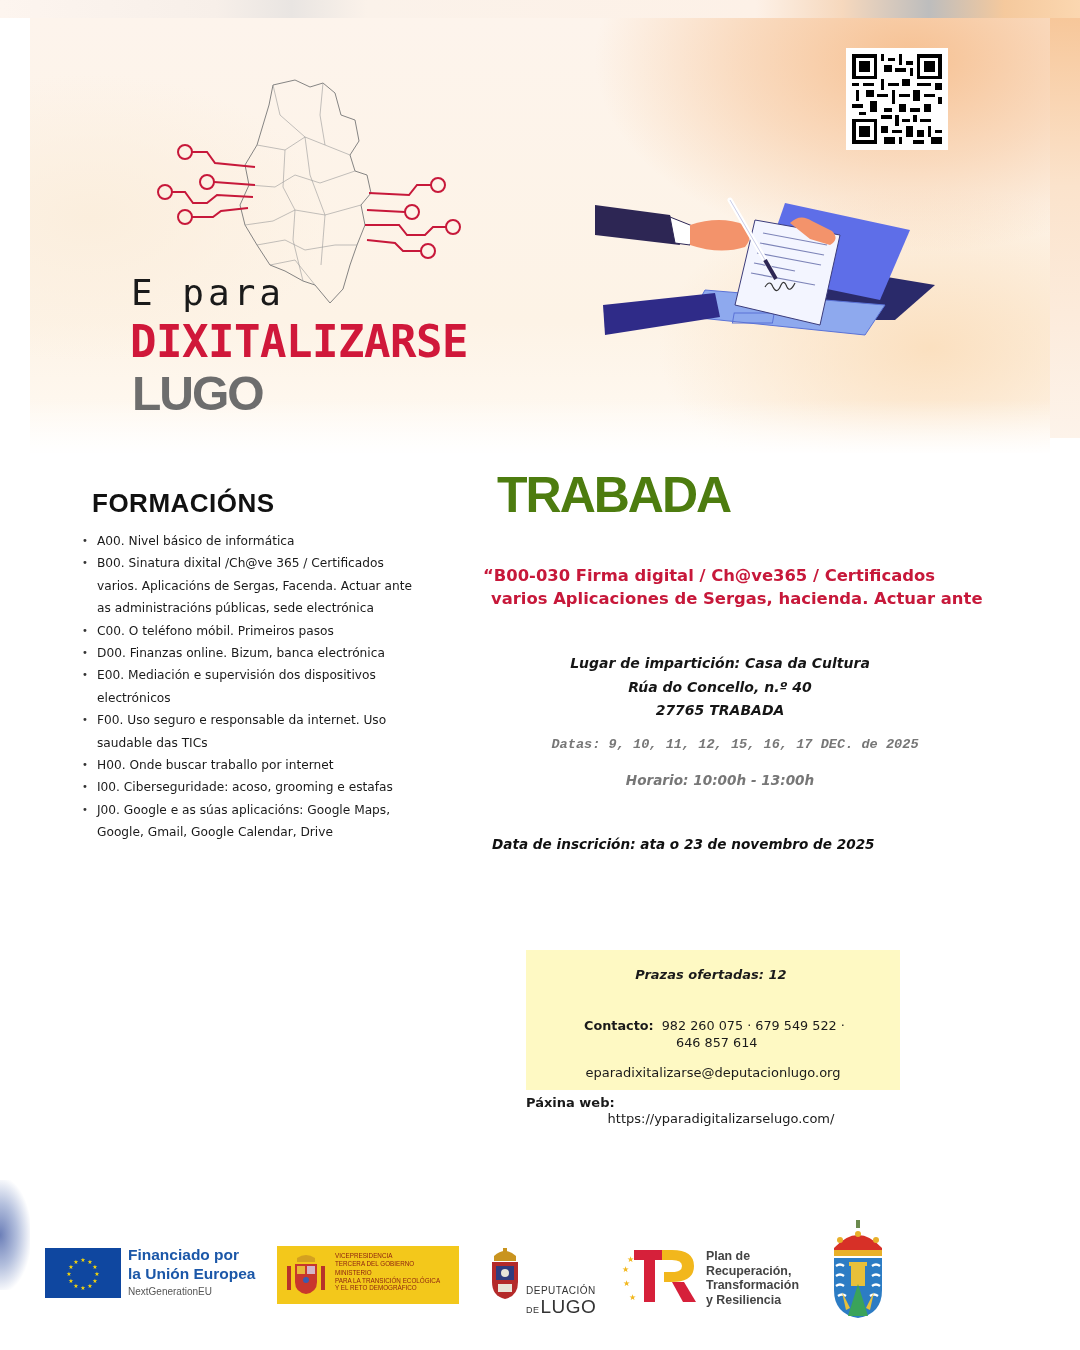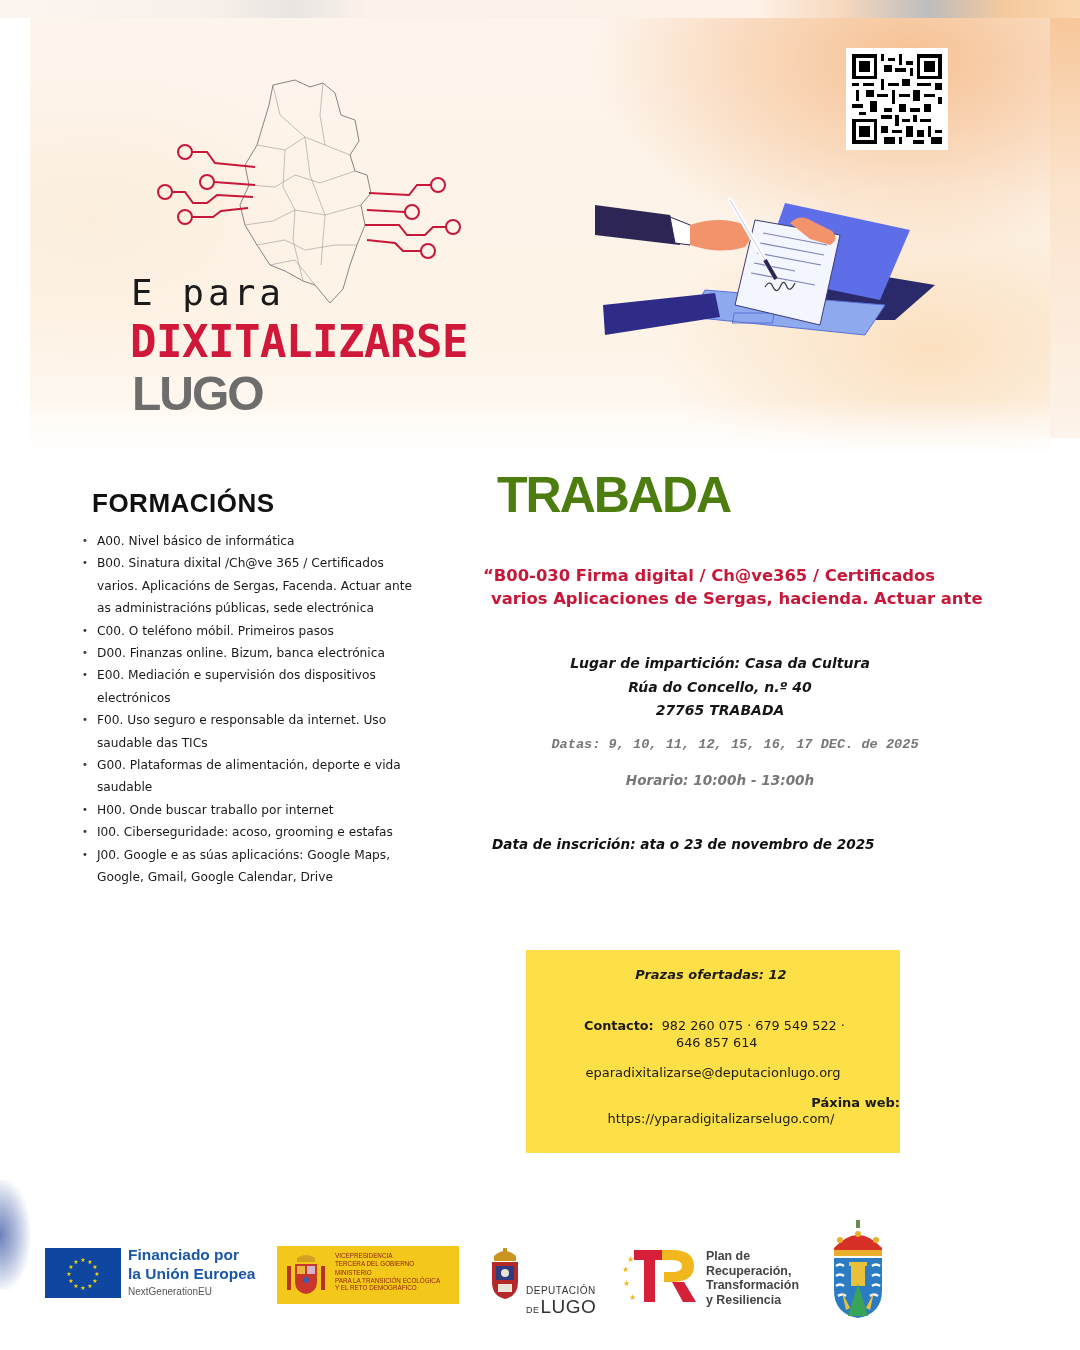--- a/index.html
+++ b/index.html
@@ -56,27 +56,27 @@
     
     .town { position: absolute; left: 497px; top: 466px; font-family: "Liberation Sans", sans-serif; font-size: 50px; font-weight: bold; color: #4d7c0f; letter-spacing: -2px; }
     .course-title { position: absolute; left: 483px; top: 565px; width: 520px; font-family: "DejaVu Sans", sans-serif; font-weight: bold; font-size: 16.4px; line-height: 22.5px; color: #c7183a; }
     .course-title .l2, .course-title .l3 { padding-left: 8px; display: block; }
     .venue { position: absolute; left: 520px; top: 652px; width: 400px; text-align: center; font-family: "DejaVu Sans", sans-serif; font-style: italic; font-weight: bold; font-size: 14px; line-height: 23.5px; color: #161616; }
     .dates { position: absolute; left: 520px; top: 737px; width: 430px; text-align: center; font-family: Liberation Mono, monospace; font-style: italic; font-weight: bold; font-size: 13.6px; color: #777; }
     .hours { position: absolute; left: 520px; top: 772px; width: 400px; text-align: center; font-family: "DejaVu Sans", sans-serif; font-style: italic; font-weight: bold; font-size: 13.6px; color: #777; }
     .deadline { position: absolute; left: 492px; top: 836px; font-family: "DejaVu Sans", sans-serif; font-style: italic; font-weight: bold; font-size: 13.6px; color: #111; }
 
     
-    .info-box { position: absolute; left: 526px; top: 950px; width: 374px; height: 203px; background: #fde047; }
+    .info-box { position: absolute; left: 526px; top: 950px; width: 374px; height: 140px; background: #fef9c3; }
     .prazas { position: absolute; left: 0; top: 17px; width: 370px; text-align: center; font-family: "DejaVu Sans", sans-serif; font-style: italic; font-weight: bold; font-size: 13px; color: #1a1a1a; }
     .contact { position: absolute; left: 58px; top: 67px; font-family: "DejaVu Sans", sans-serif; font-size: 12.8px; color: #1a1a1a; line-height: 17px; }
     .contact .lbl { font-weight: bold; margin-right: 8px; }
     .contact .ph2 { display: block; padding-left: 92px; }
     .email { position: absolute; left: 0; top: 115px; width: 374px; text-align: center; font-family: "DejaVu Sans", sans-serif; font-size: 13px; color: #1a1a1a; }
-    .web-lbl { position: absolute; left: 0; top: 145px; width: 374px; text-align: right; font-family: "DejaVu Sans", sans-serif; font-weight: bold; font-size: 13px; color: #1a1a1a; }
+    .web-lbl { position: absolute; left: 0; top: 145px; width: 374px; text-align: left; font-family: "DejaVu Sans", sans-serif; font-weight: bold; font-size: 13px; color: #1a1a1a; }
     .web-url { position: absolute; left: 0; top: 161px; width: 390px; text-align: center; font-family: "DejaVu Sans", sans-serif; font-size: 13px; color: #1a1a1a; }
 
     
     .eu-flag { position: absolute; left: 45px; top: 1248px; width: 76px; height: 50px; background: #0f47a0; }
     .eu-flag svg { width: 76px; height: 50px; display: block; }
     .eu-text { position: absolute; left: 128px; top: 1245px; font-family: "Liberation Sans", sans-serif; }
     .eu-text .a, .eu-text .b { display: block; color: #1b57a8; font-weight: bold; font-size: 15.5px; line-height: 19px; }
     .eu-text .c { display: block; color: #555; font-size: 10px; line-height: 18px; }
 
     .mitec { position: absolute; left: 277px; top: 1246px; width: 182px; height: 58px; background: #f3c81b; }
@@ -232,21 +232,20 @@
 </svg>
 
 <div class="formacions-title">FORMACIÓNS</div>
 <ul class="courses">
   <li>A00. Nivel básico de informática</li>
   <li>B00. Sinatura dixital /Ch@ve 365 / Certificados varios. Aplicacións de Sergas, Facenda. Actuar ante as administracións públicas, sede electrónica</li>
   <li>C00. O teléfono móbil. Primeiros pasos</li>
   <li>D00. Finanzas online. Bizum, banca electrónica</li>
   <li>E00. Mediación e supervisión dos dispositivos electrónicos</li>
   <li>F00. Uso seguro e responsable da internet. Uso saudable das TICs</li>
-  <li>G00. Plataformas de alimentación, deporte e vida saudable</li>
   <li>H00. Onde buscar traballo por internet</li>
   <li>I00. Ciberseguridade: acoso, grooming e estafas</li>
   <li>J00. Google e as súas aplicacións: Google Maps, Google, Gmail, Google Calendar, Drive</li>
 </ul>
 
 <div class="town">TRABADA</div>
 <div class="course-title">
   <span class="l1">“B00-030 Firma digital / Ch@ve365 / Certificados</span>
   <span class="l2">varios Aplicaciones de Sergas, hacienda. Actuar ante</span>
 </div>

